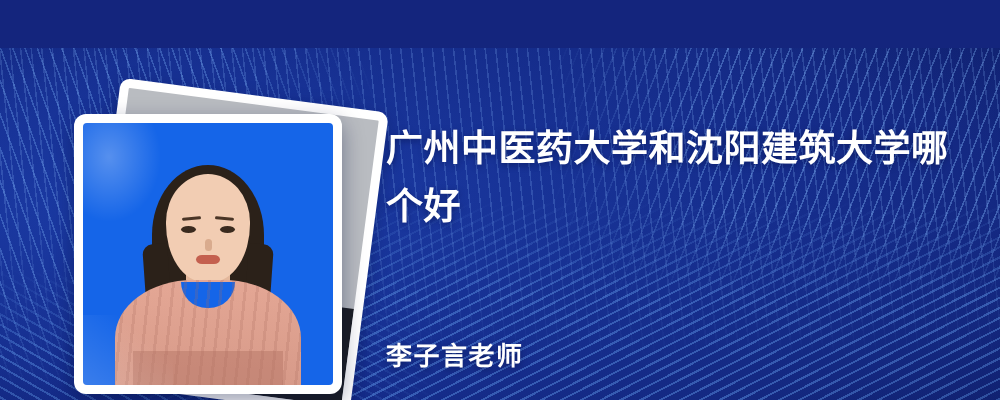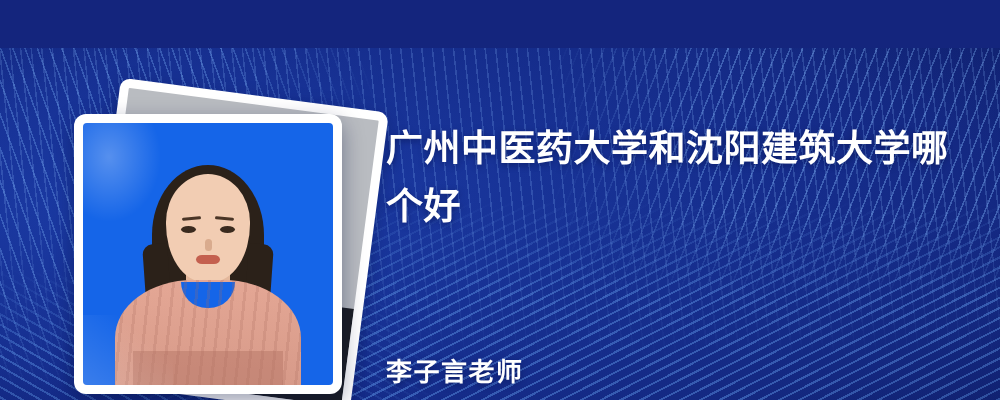--- a/index.html
+++ b/index.html
@@ -242,21 +242,21 @@
     color:#ffffff;
     font-size:37px;
     font-weight:700;
     line-height:58px;
     letter-spacing:.5px;
     text-shadow:0 2px 6px rgba(5,16,70,.55);
   }
 
   .byline{
     position:absolute;
-    left:0;bottom:48px;
+    left:0;bottom:64px;
     width:520px;
   }
   .author-name{
     margin:0 0 12px 0;
     color:#ffffff;
     font-size:26px;
     font-weight:700;
     letter-spacing:1.5px;
     text-shadow:0 2px 6px rgba(5,16,70,.55);
   }

